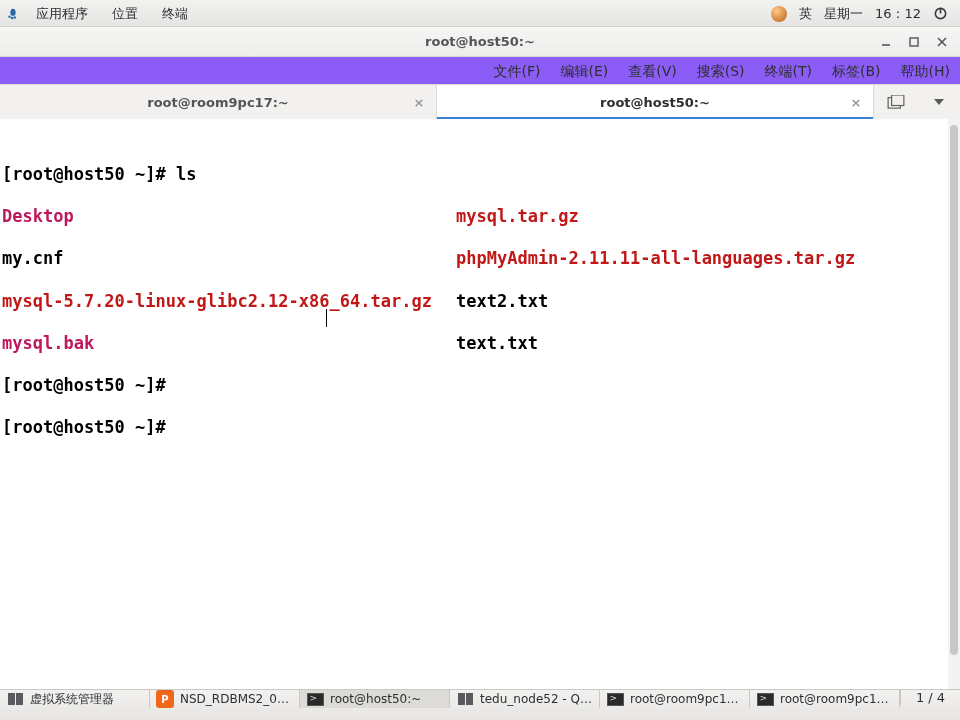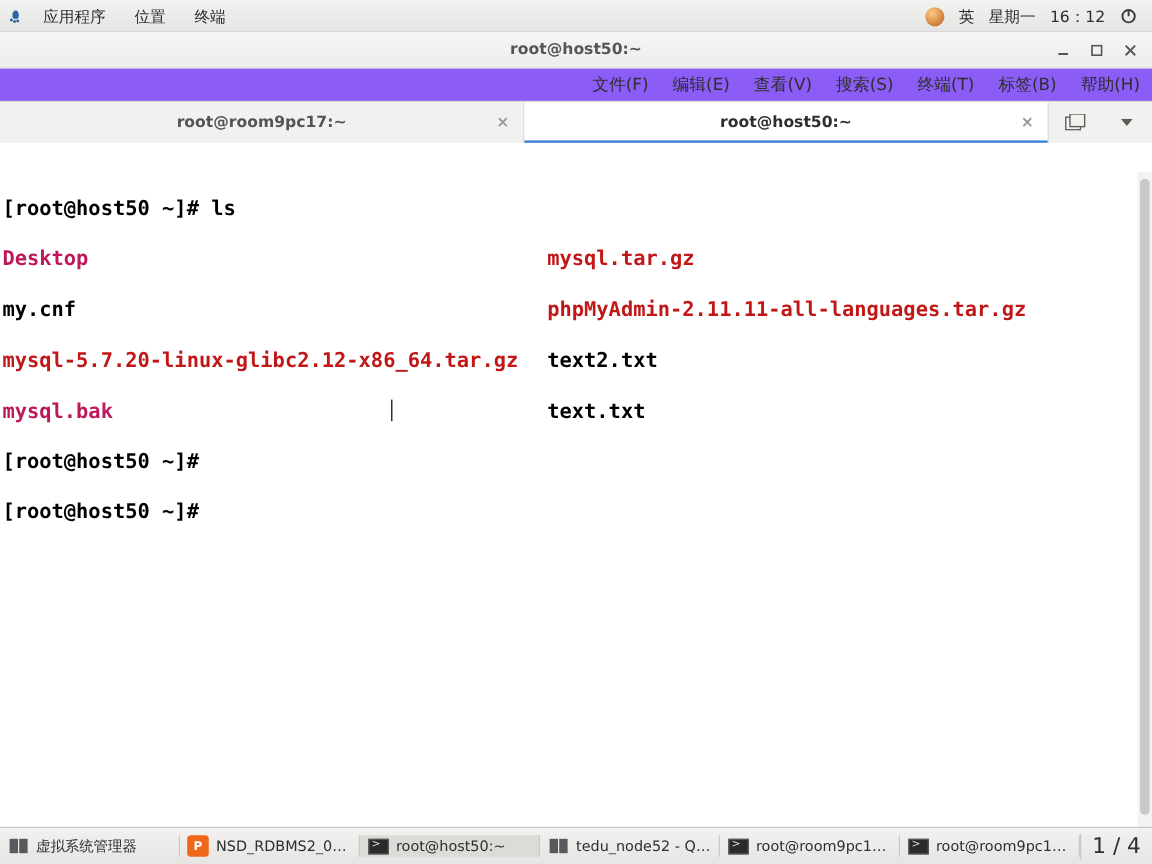--- a/index.html
+++ b/index.html
@@ -62,55 +62,55 @@
 }
 .tabs-extra { width: 86px; display: flex; align-items: center; justify-content: space-around; }
 .tabs-extra .ext-btn { width: 30px; height: 34px; display: flex; align-items: center; justify-content: center; cursor: pointer; color: #555; }
 
 .terminal-area {
   position: relative; height: 571px; background: #fff;
   font-family: "DejaVu Sans Mono", "Liberation Mono", monospace;
   font-size: 17px; line-height: 1.24; font-weight: bold;
   color: #000;
 }
-.terminal-inner { padding: 0 2px; white-space: pre; margin-top: 24px; }
+.terminal-inner { padding: 24px 2px; white-space: pre; }
 .term-row { display: flex; }
 .col-left { width: 454px; }
 .col-right { flex: 1; }
 .c-blue { color: #be185d; }
 .c-red  { color: #c11717; }
 .caret { position: absolute; left: 326px; top: 190px; width: 1px; height: 18px; background: #000; }
 .term-scroll {
   position: absolute; right: 0; top: 0; bottom: 0; width: 12px;
   background: #f4f3f2;
 }
 .term-thumb {
   position: absolute; right: 2px; top: 6px; width: 8px; height: 530px;
   background: #c9c8c6; border-radius: 4px;
 }
 
 .taskbar {
   position: absolute; left: 0; bottom: 0; width: 960px; height: 31px;
   background: linear-gradient(#f2f1ef,#e6e5e3);
   border-top: 1px solid #c9c8c5;
-  display: flex; align-items: center; font-size: 12px;
+  display: flex; align-items: flex-start; font-size: 12px;
 }
 .task {
   width: 150px; border-right: 1px solid #c9c8c5;
   display: flex; align-items: center; padding: 0 6px;
   cursor: pointer; gap: 6px;
 }
 .task.active {
   background: #dcdbd8;
 }
 .task .t-icon { width: 18px; height: 18px; flex-shrink: 0; display: flex; align-items: center; justify-content: center; }
 .task .t-label { overflow: hidden; text-overflow: ellipsis; white-space: nowrap; }
 .ws-ind {
   flex: 1; display: flex; align-items: center; justify-content: center;
-  border-left: 1px solid #c9c8c5; font-size: 18px;
+  border-left: 1px solid #c9c8c5; font-size: 13px;
 }
 .icon-term-rect { width: 17px; height: 13px; background: #2a2a2a; border: 1px solid #555; position: relative; }
 .icon-term-rect::after { content: ">"; color: #dcdcdc; font-size: 9px; position: absolute; left: 2px; top: -1px; }
 .icon-orange { width: 17px; height: 17px; background: #f0671a; border-radius: 3px; display:flex;align-items:center;justify-content:center;color:#fff;font-size:10px;font-weight:bold;}
 .icon-monitors { display:flex; gap:1px; }
 .icon-monitors .mon { width: 7px; height: 12px; background: #5a5a5e; }
 </style>
 </head>
 <body>
 

